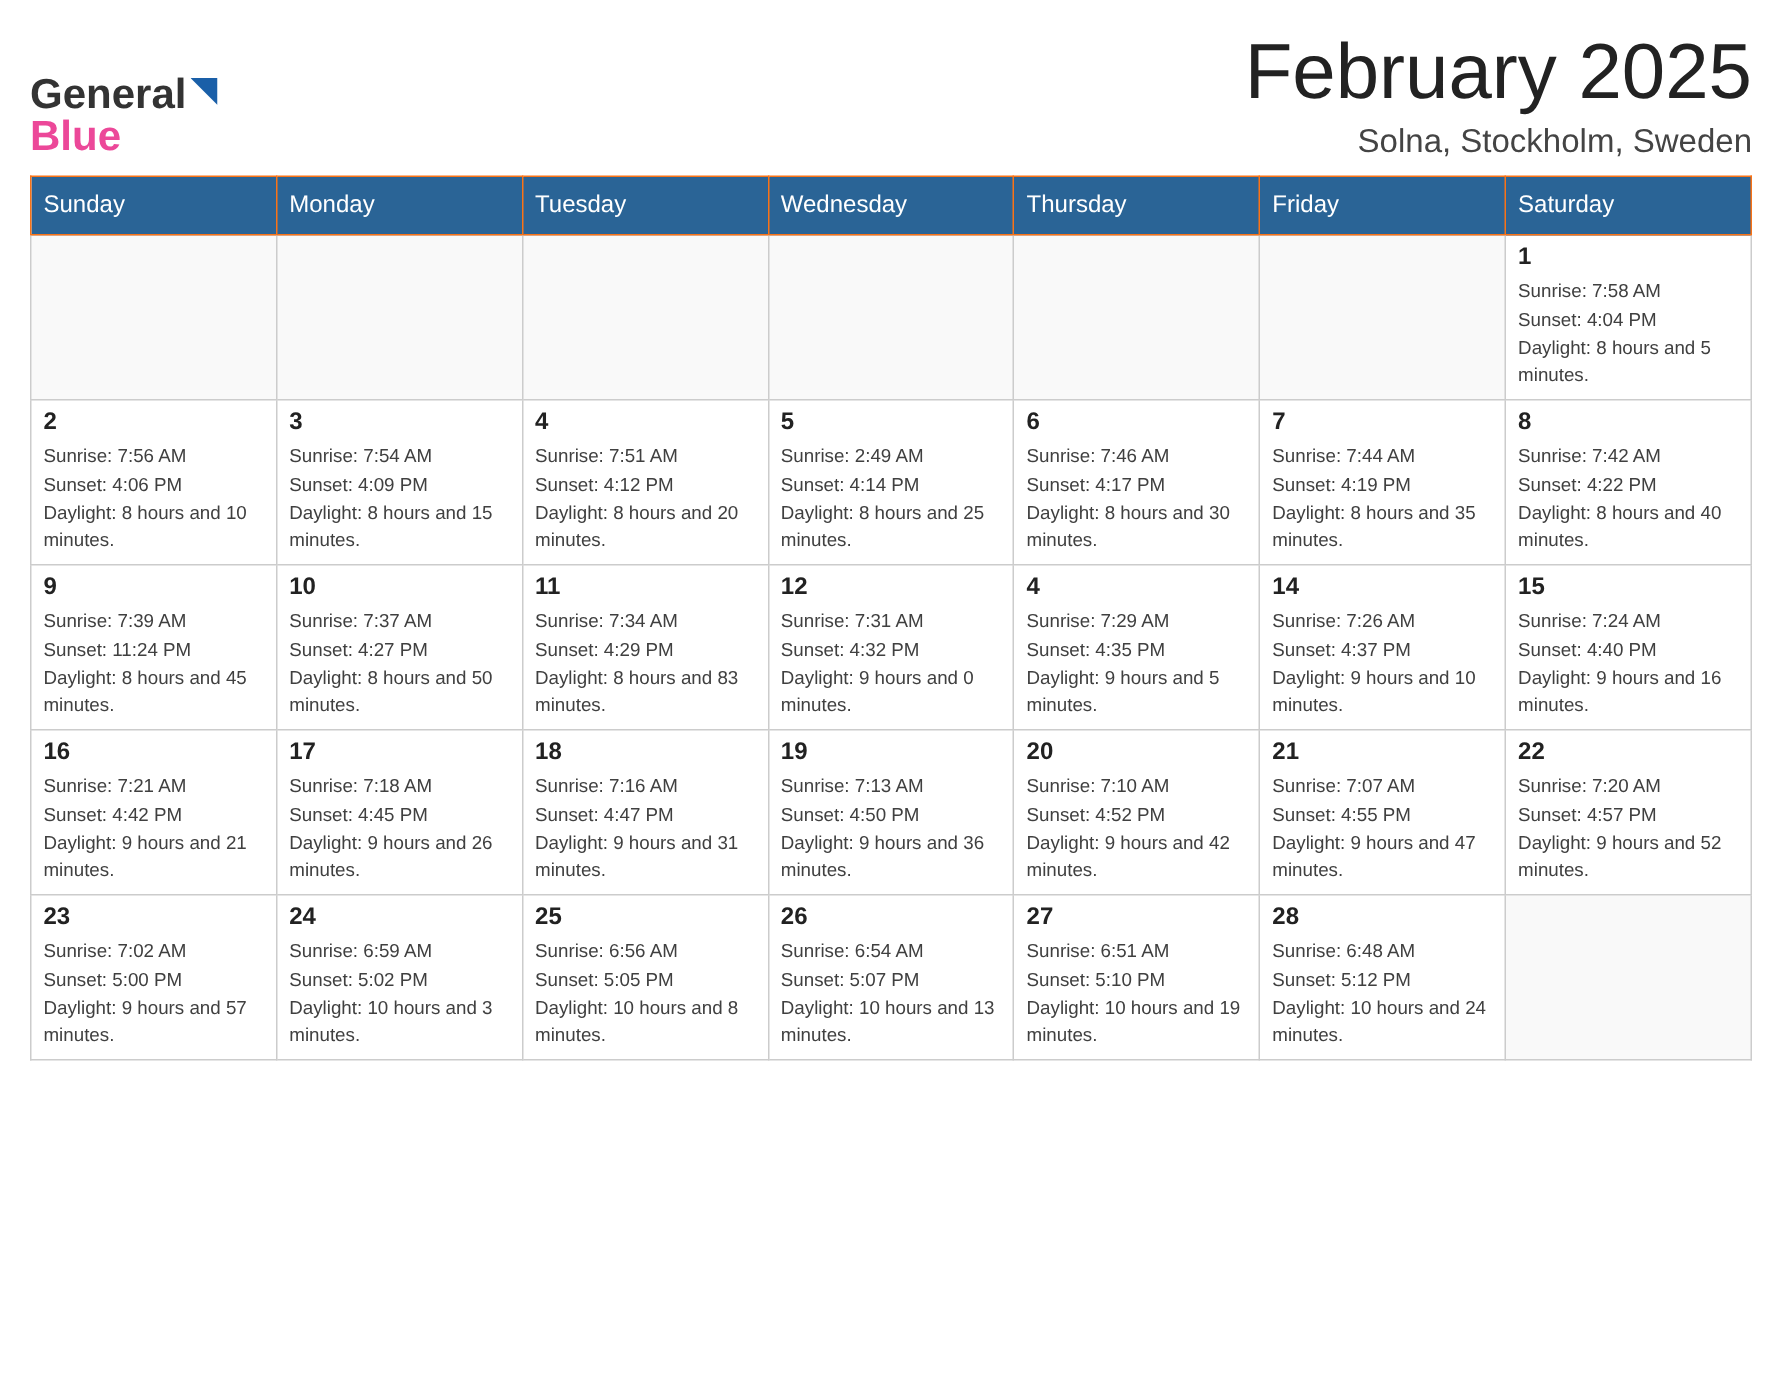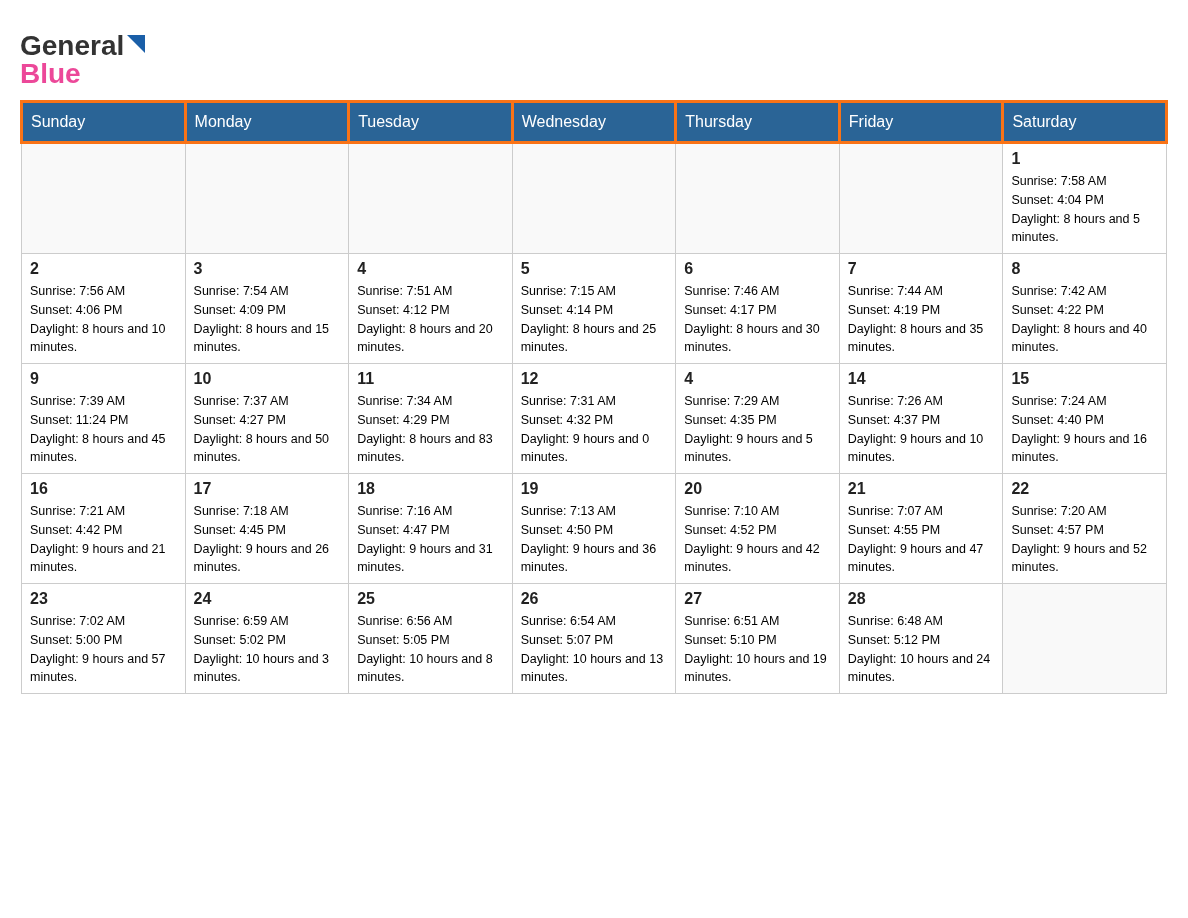--- a/index.html
+++ b/index.html
@@ -41,41 +41,41 @@
       border-collapse: collapse;
       margin-top: 10px;
     }
     .calendar th {
       background-color: #2a6496;
       color: #fff;
       font-size: 16px;
       font-weight: normal;
       padding: 10px 8px;
       text-align: left;
-      border: 3px solid #f97316;
+      border: 1px solid #f97316;
     }
     .calendar td {
       border: 1px solid #ccc;
       vertical-align: top;
       padding: 6px 8px;
       width: 14.28%;
       min-height: 100px;
       font-size: 13px;
       color: #333;
     }
     .day-number {
       font-size: 16px;
       font-weight: bold;
       color: #222;
       display: block;
       margin-bottom: 4px;
     }
     .day-info {
       font-size: 12.5px;
-      color: #000000;
+      color: #404040;
       line-height: 1.5;
     }
     .empty-cell {
       background: #f9f9f9;
     }
     .calendar tr td {
       height: 110px;
     }
     .logo-container {
       display: flex;
@@ -90,20 +90,24 @@
     <div class="logo-container">
       <span style="font-size:28px;font-weight:bold;color:#333;font-family:Arial,sans-serif;">General</span>
       <span style="display:inline-block;margin-left:3px;margin-bottom:0px;">
         <svg width="18" height="18" viewBox="0 0 18 18">
           <polygon points="0,0 18,0 18,18" fill="#1a5fa8"></polygon>
         </svg>
       </span>
     </div>
     <span style="font-size:28px;font-weight:bold;color:#ec4899;font-family:Arial,sans-serif;margin-top:-4px;">Blue</span>
   </div>
+  <div class="title-section">
+    <div class="month-title">February 2025</div>
+    <div class="location">Solna, Stockholm, Sweden</div>
+  </div>
 </div>
 
 <table class="calendar">
   <thead>
     <tr>
     <th>Sunday</th>
         <th>Monday</th>
         <th>Tuesday</th>
         <th>Wednesday</th>
         <th>Thursday</th>
@@ -149,21 +153,21 @@
           <span class="day-number">4</span>
           <div class="day-info">
             <div>Sunrise: 7:51 AM</div>
             <div>Sunset: 4:12 PM</div>
             <div>Daylight: 8 hours and 20 minutes.</div>
           </div>
         </td>
         <td>
           <span class="day-number">5</span>
           <div class="day-info">
-            <div>Sunrise: 7:15 AM</div>
+            <div>Sunrise: 2:49 AM</div>
             <div>Sunset: 4:14 PM</div>
             <div>Daylight: 8 hours and 25 minutes.</div>
           </div>
         </td>
         <td>
           <span class="day-number">6</span>
           <div class="day-info">
             <div>Sunrise: 7:46 AM</div>
             <div>Sunset: 4:17 PM</div>
             <div>Daylight: 8 hours and 30 minutes.</div>

